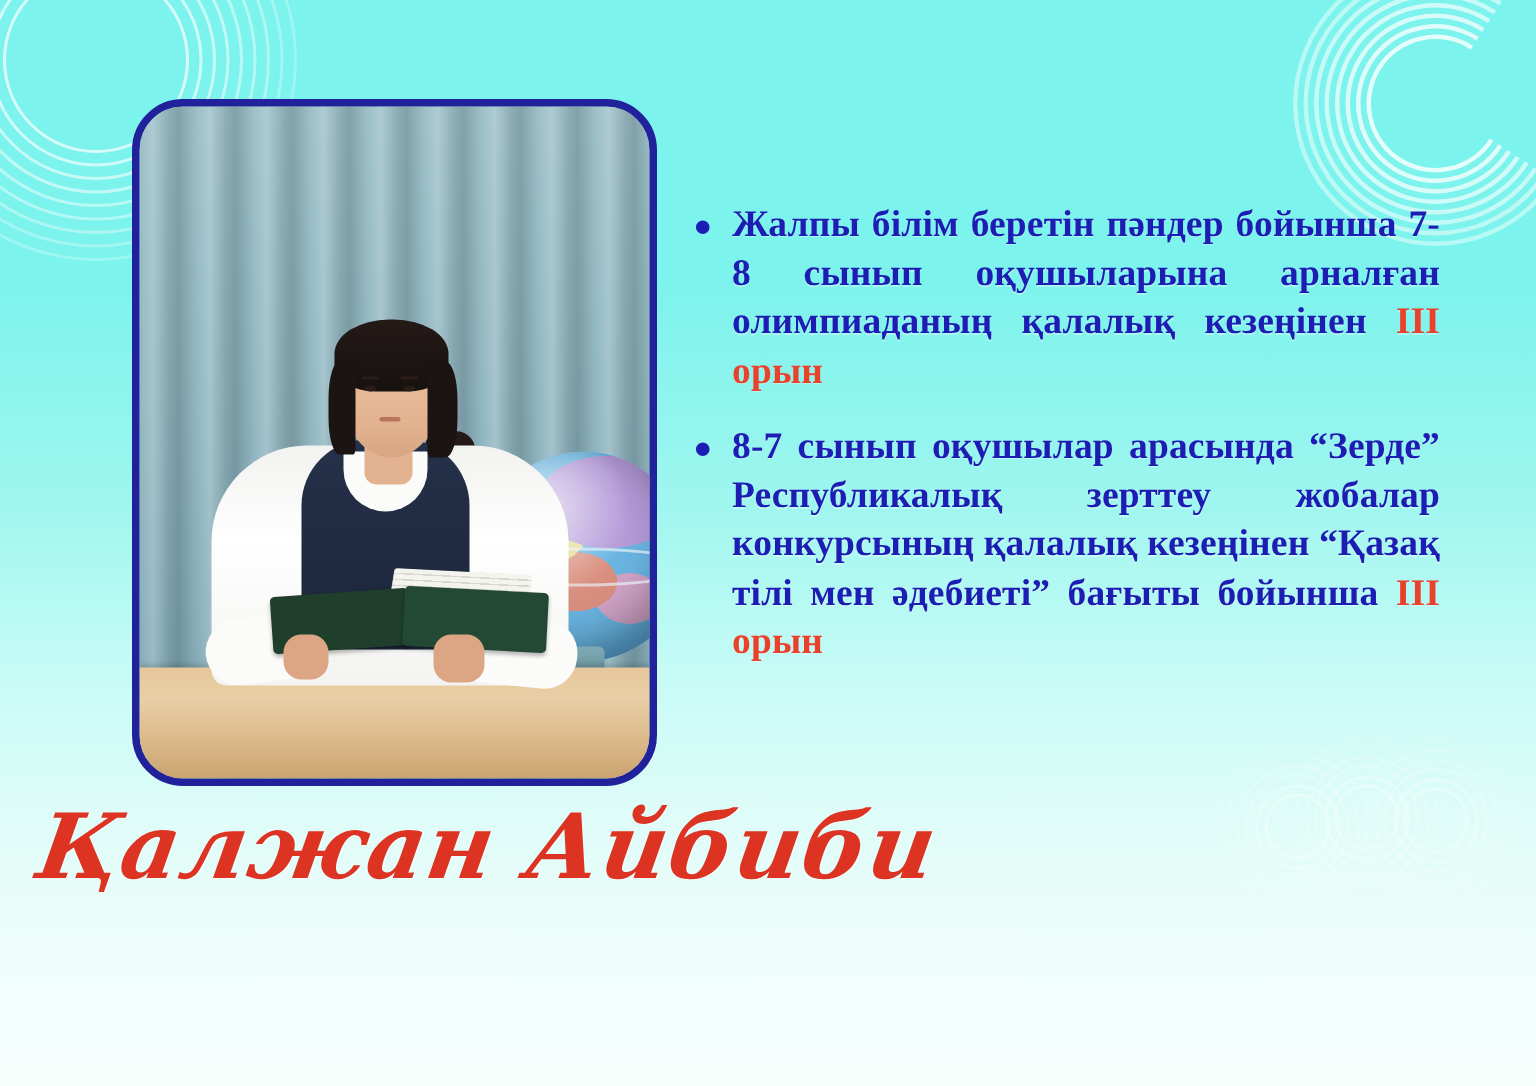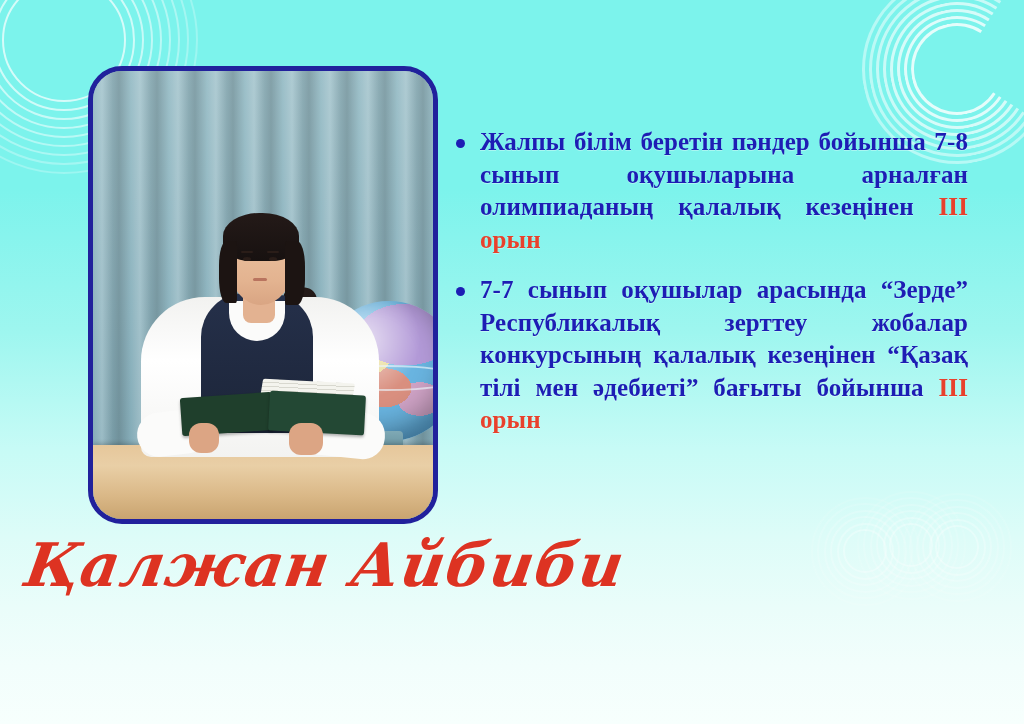--- a/index.html
+++ b/index.html
@@ -145,21 +145,21 @@
   #pages{
     left:168px;bottom:112px;width:92px;height:26px;
     background:repeating-linear-gradient(to bottom,#f4f4ee 0 3px,#d8d8cf 3px 4px);
     transform:rotate(3deg) skewX(-6deg);border-radius:2px;
   }
 
   
   #content{
     position:absolute;left:452px;top:126px;width:516px;
   }
-  ul.bullets{list-style:none;margin:0;padding:0;}
+  ul.bullets{list-style:none;margin:8px;padding:0;}
   ul.bullets li{
     position:relative;padding-left:28px;margin-bottom:18px;
     font-family:"Liberation Serif", serif;
     font-weight:bold;font-size:25px;line-height:1.30;
     color:#1d1db4;text-align:justify;text-justify:inter-word;
     letter-spacing:.1px;
     text-shadow:0 1px 0 rgba(255,255,255,.35);
   }
   ul.bullets li::before{
     content:"";position:absolute;left:4px;top:13px;
@@ -261,20 +261,20 @@
     <div class="ph" id="hand-l"></div>
     <div class="ph" id="hand-r"></div>
   </div>
 
   <div id="content">
     <ul class="bullets">
       <li>
         <span>Жалпы білім беретін пәндер бойынша 7-8 сынып оқушыларына арналған олимпиаданың қалалық кезеңінен </span><span class="rank">III орын</span>
       </li>
       <li>
-        <span>7-7 сынып оқушылар арасында “Зерде” Республикалық зерттеу жобалар конкурсының қалалық кезеңінен “Қазақ тілі мен әдебиеті” бағыты бойынша </span><span class="rank">III орын</span>
+        <span>8-7 сынып оқушылар арасында “Зерде” Республикалық зерттеу жобалар конкурсының қалалық кезеңінен “Қазақ тілі мен әдебиеті” бағыты бойынша </span><span class="rank">III орын</span>
       </li>
     </ul>
   </div>
 
   <div id="signature">Қалжан Айбиби</div>
 
 </div>
 
 </body></html>

